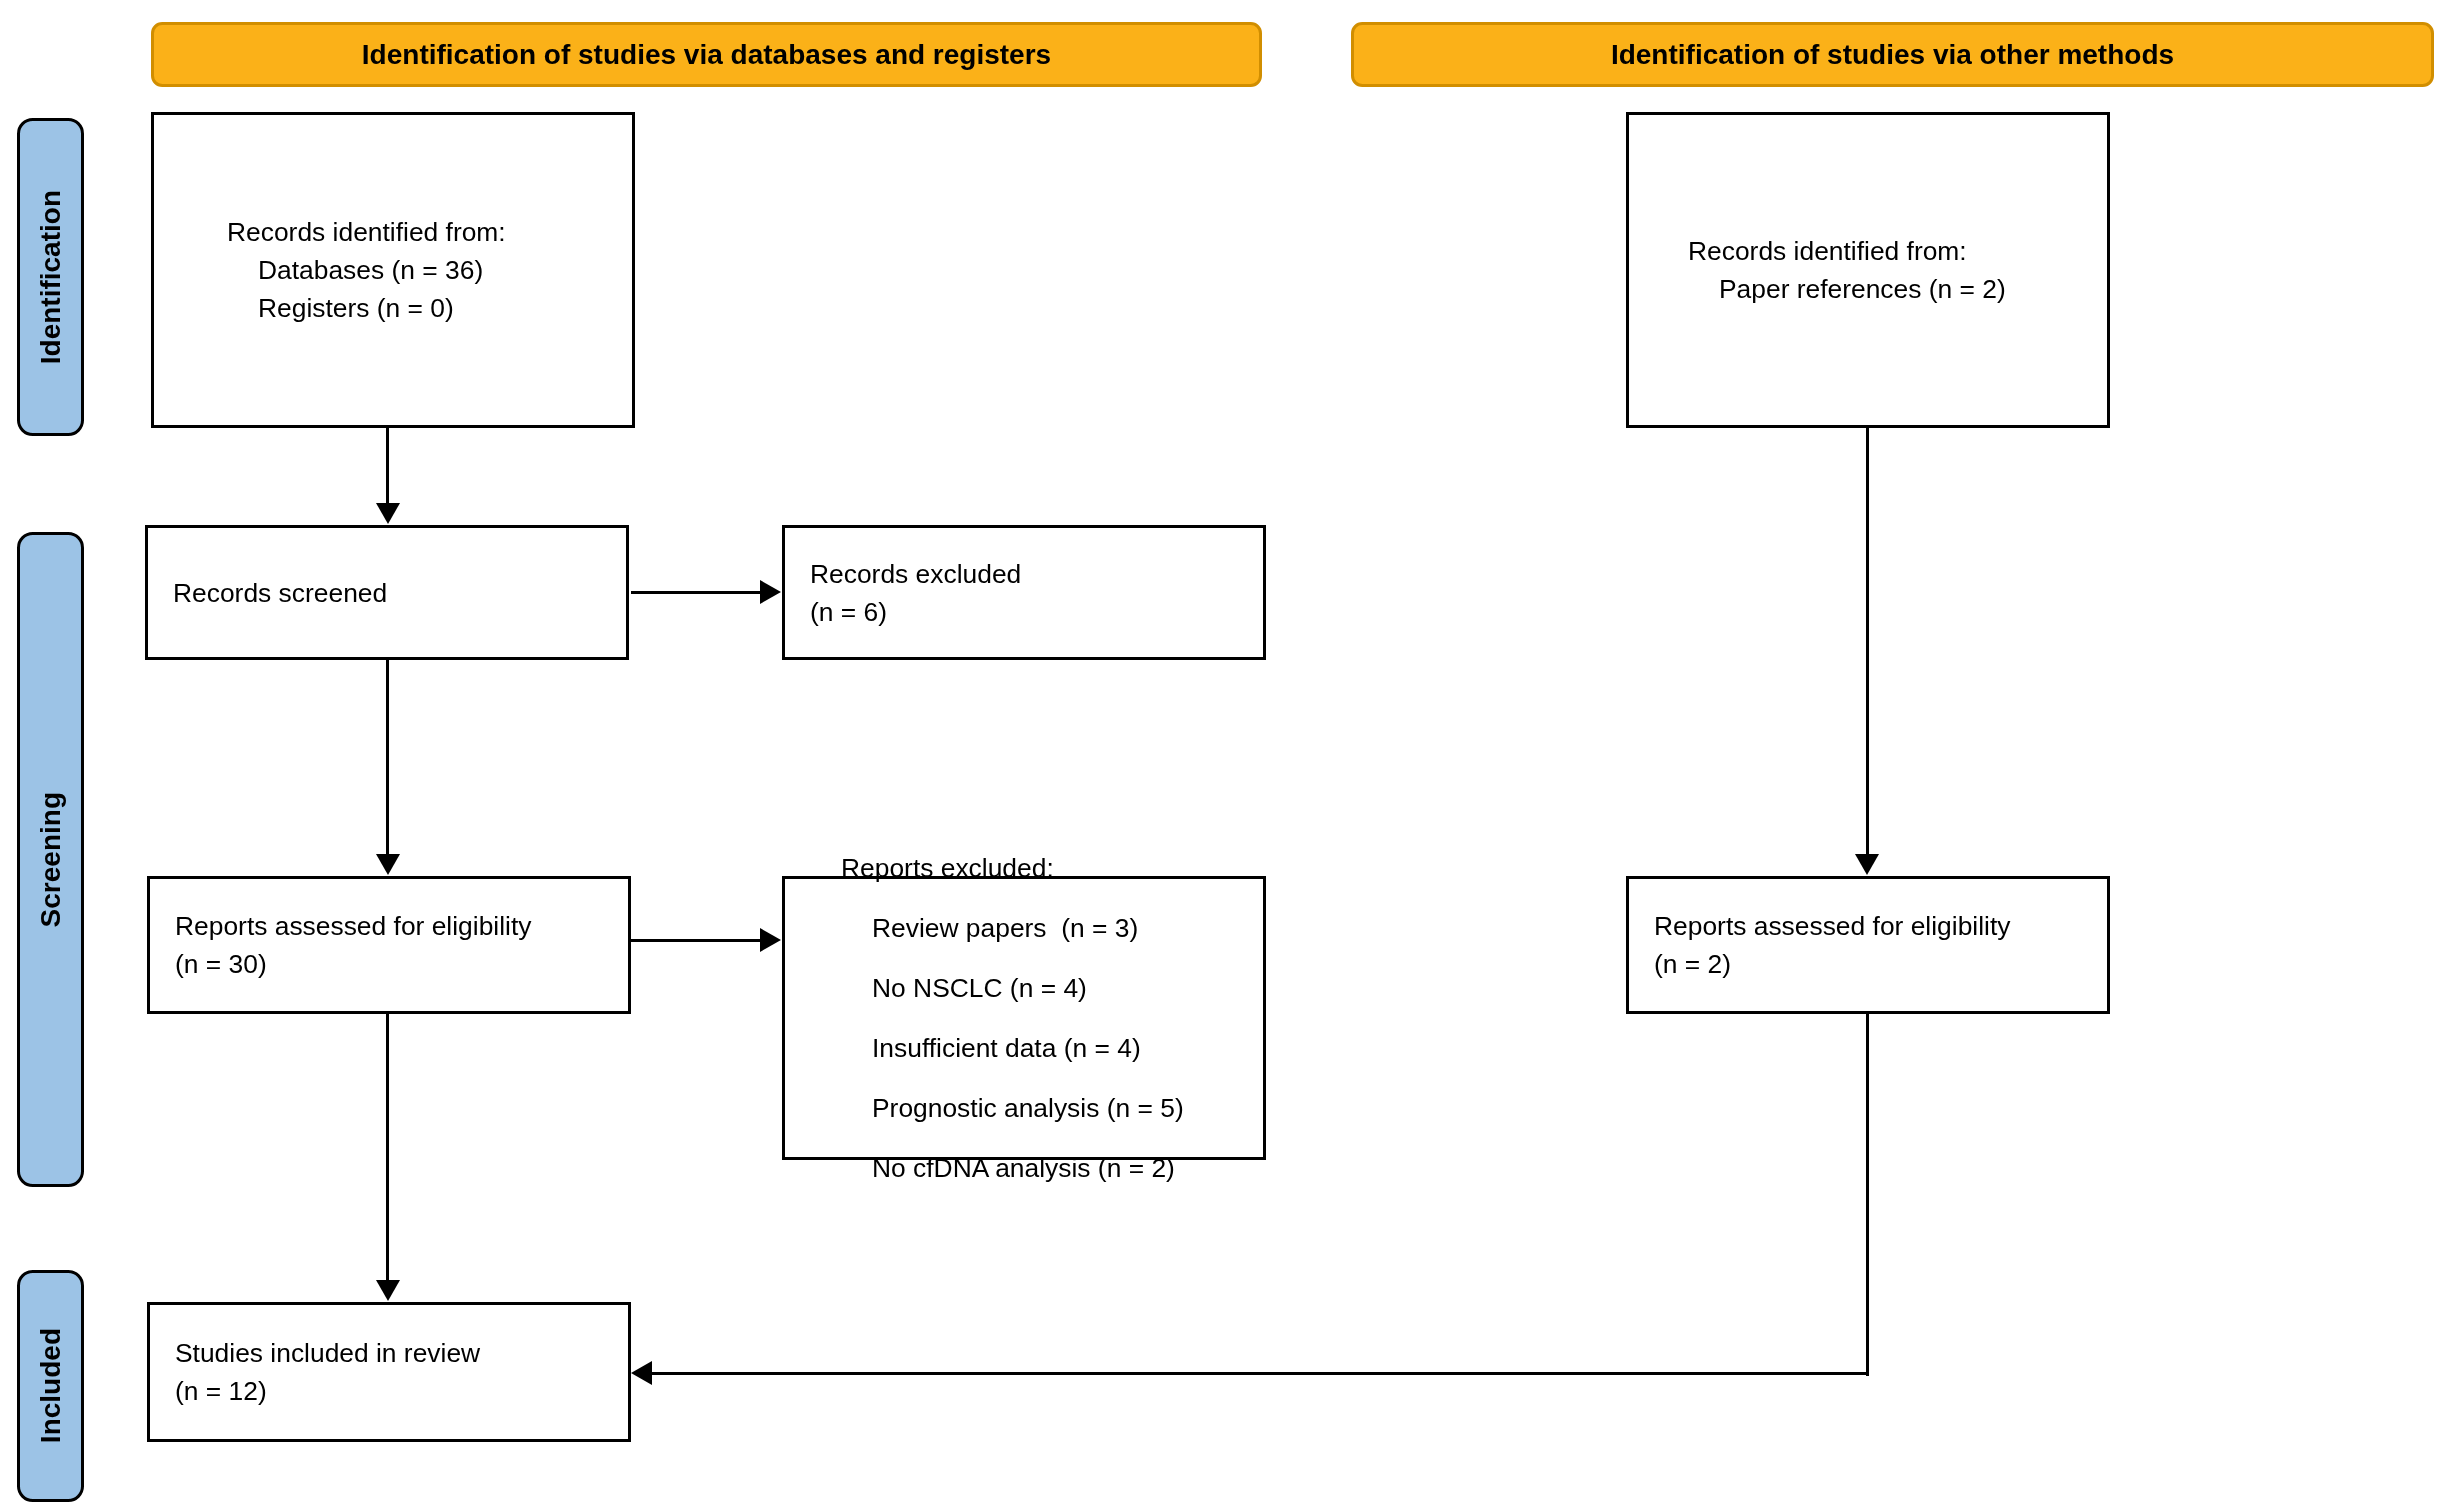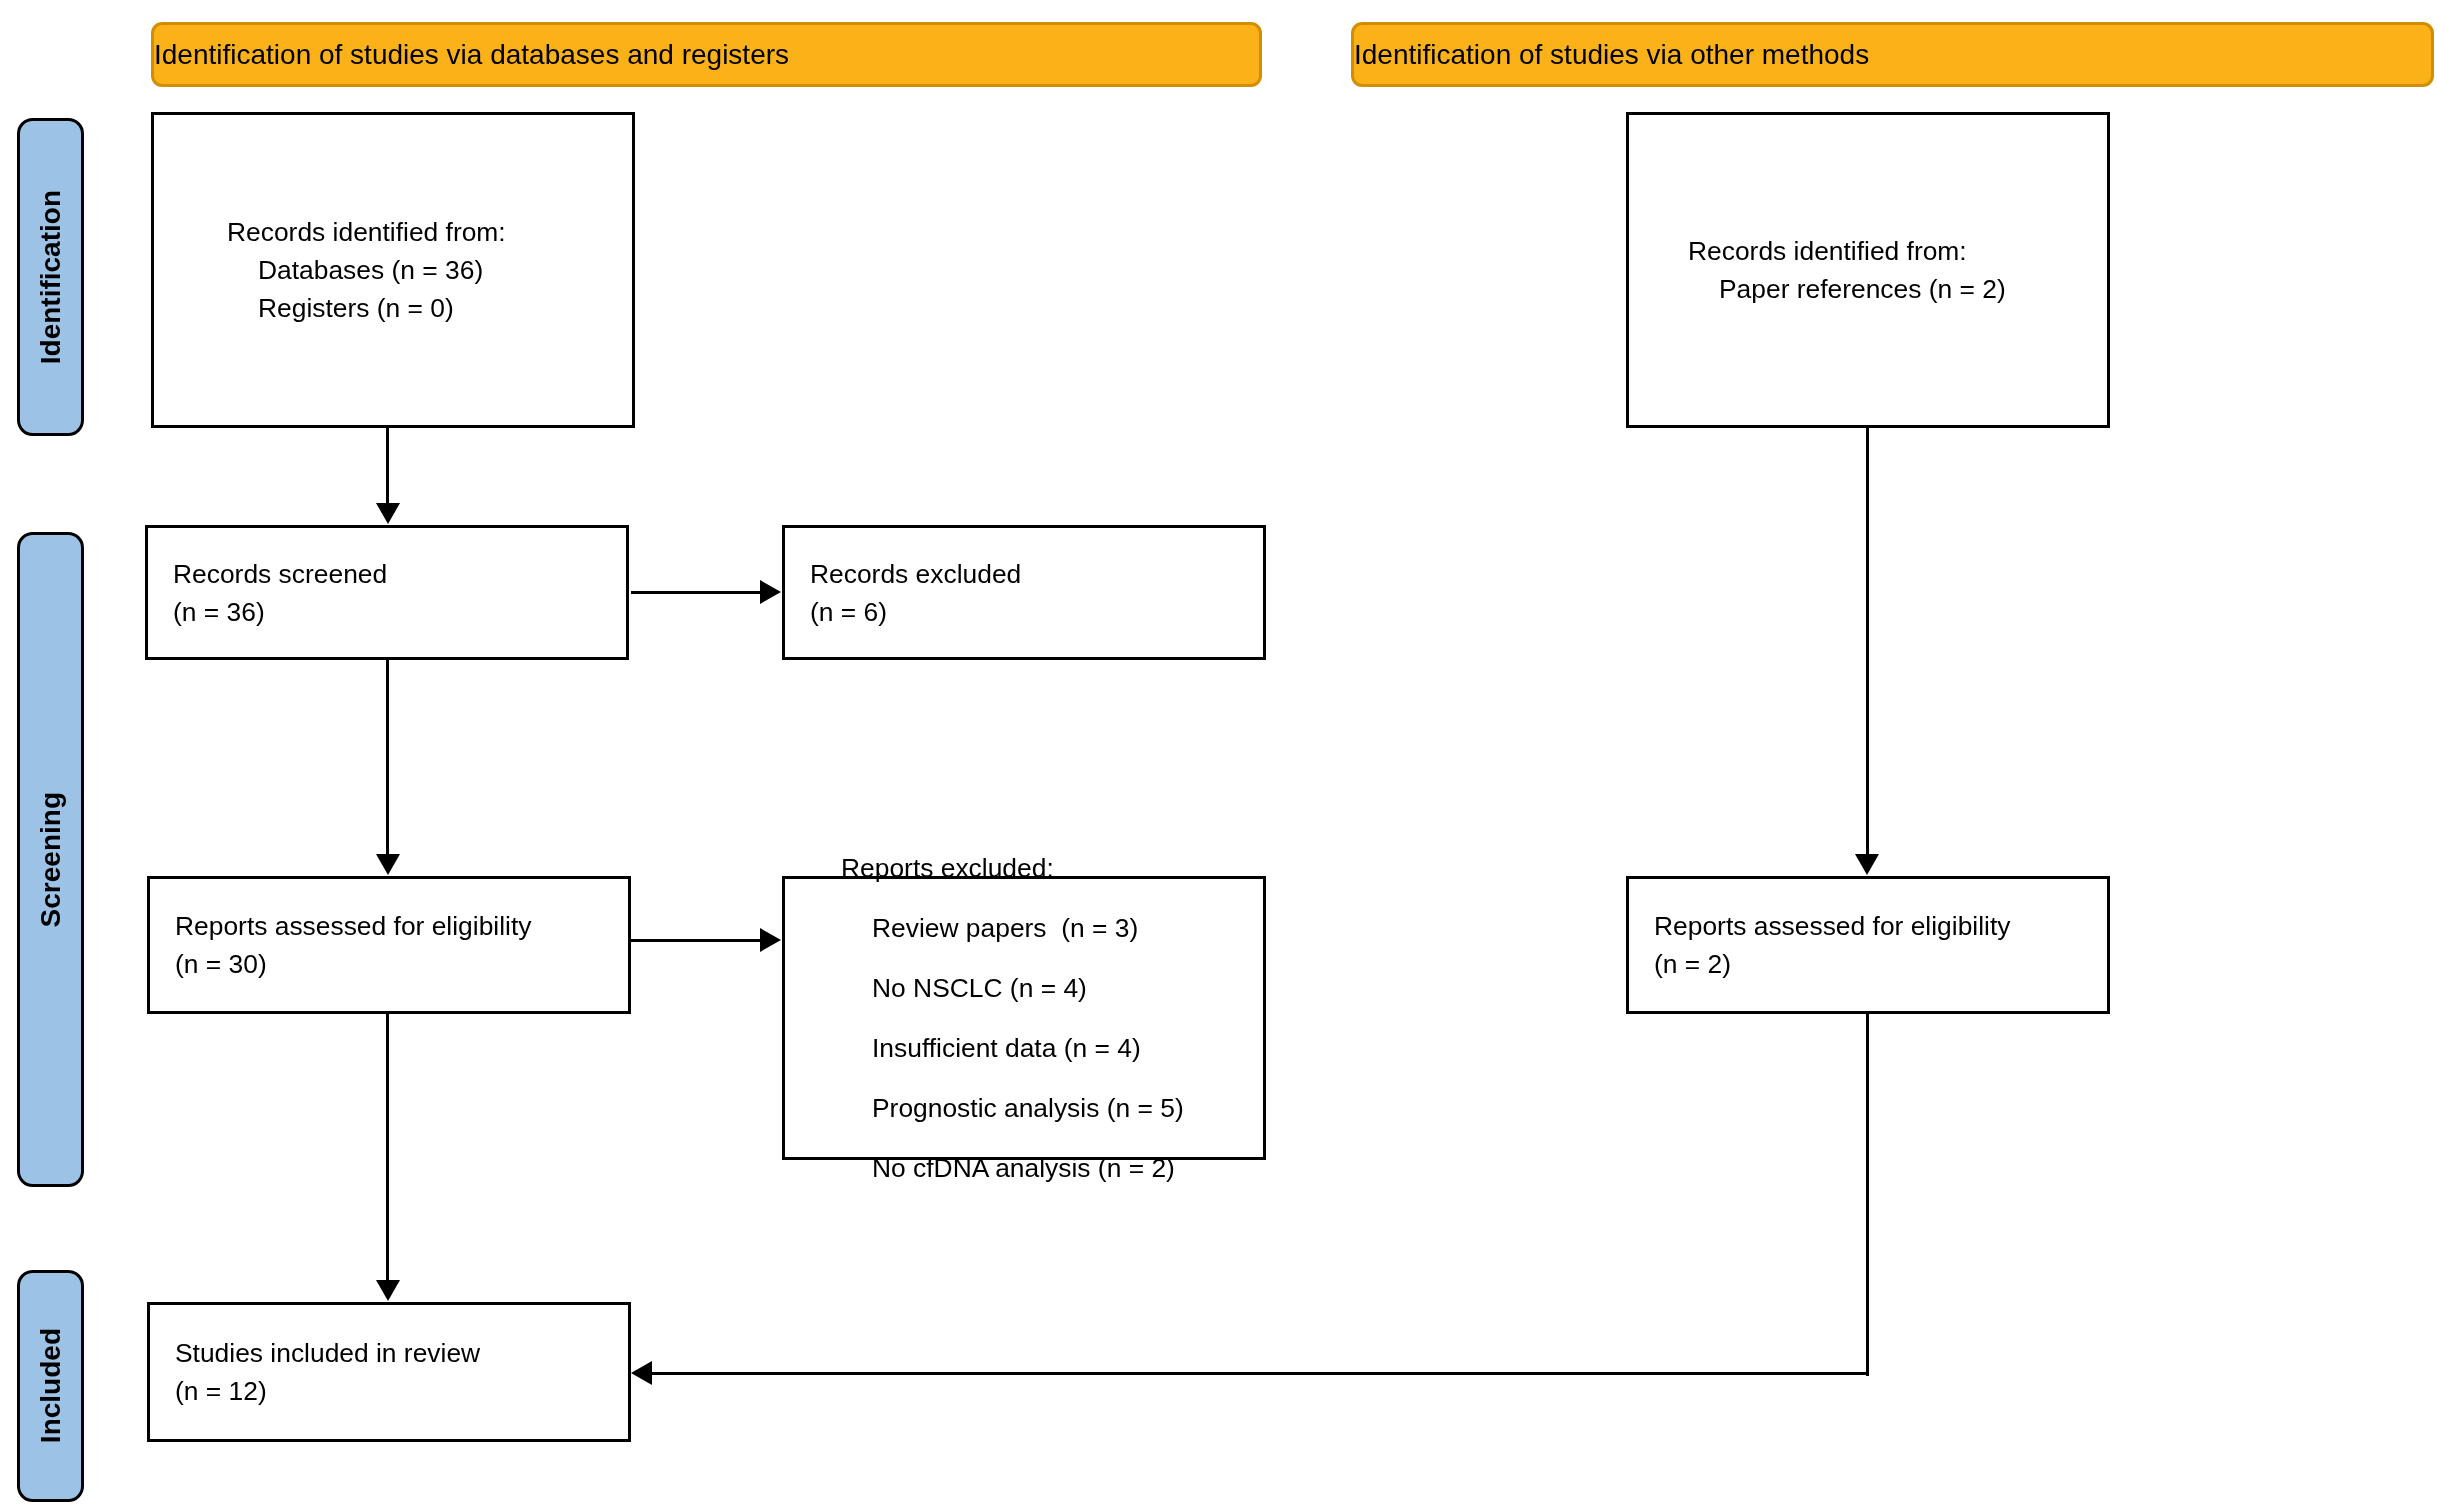--- a/index.html
+++ b/index.html
@@ -12,22 +12,22 @@
     overflow:hidden;
   }
 
   
   .banner{
     position:absolute;top:22px;height:65px;
     background:var(--banner-fill);
     border:3.4px solid var(--banner-border);
     border-radius:11.2px;
     box-sizing:border-box;
-    display:flex;align-items:center;justify-content:flex-start;
-    font-size:28px;font-weight:normal;
+    display:flex;align-items:center;justify-content:center;
+    font-size:28px;font-weight:bold;
   }
   .banner-left{left:151px;width:1111px;}
   .banner-right{left:1351px;width:1083px;}
 
   
   .stage{
     position:absolute;left:17px;width:67px;
     background:var(--sidebar-fill);
     border:3.9px solid #000;
     border-radius:15.7px;
@@ -133,21 +133,20 @@
   </div>
 
   <div class="fbox box-a">
     <div class="line">Records identified from:</div>
     <div class="indent">Databases (n = 36)</div>
     <div class="indent">Registers (n = 0)</div>
   </div>
 
   <div class="fbox box-b">
     <div class="line">Records screened</div>
-    <div class="line">(n = 36)</div>
   </div>
 
   <div class="fbox box-c">
     <div class="line">Records excluded</div>
     <div class="line">(n = 6)</div>
   </div>
 
   <div class="fbox box-d">
     <div class="line">Reports assessed for eligibility</div>
     <div class="line">(n = 30)</div>

